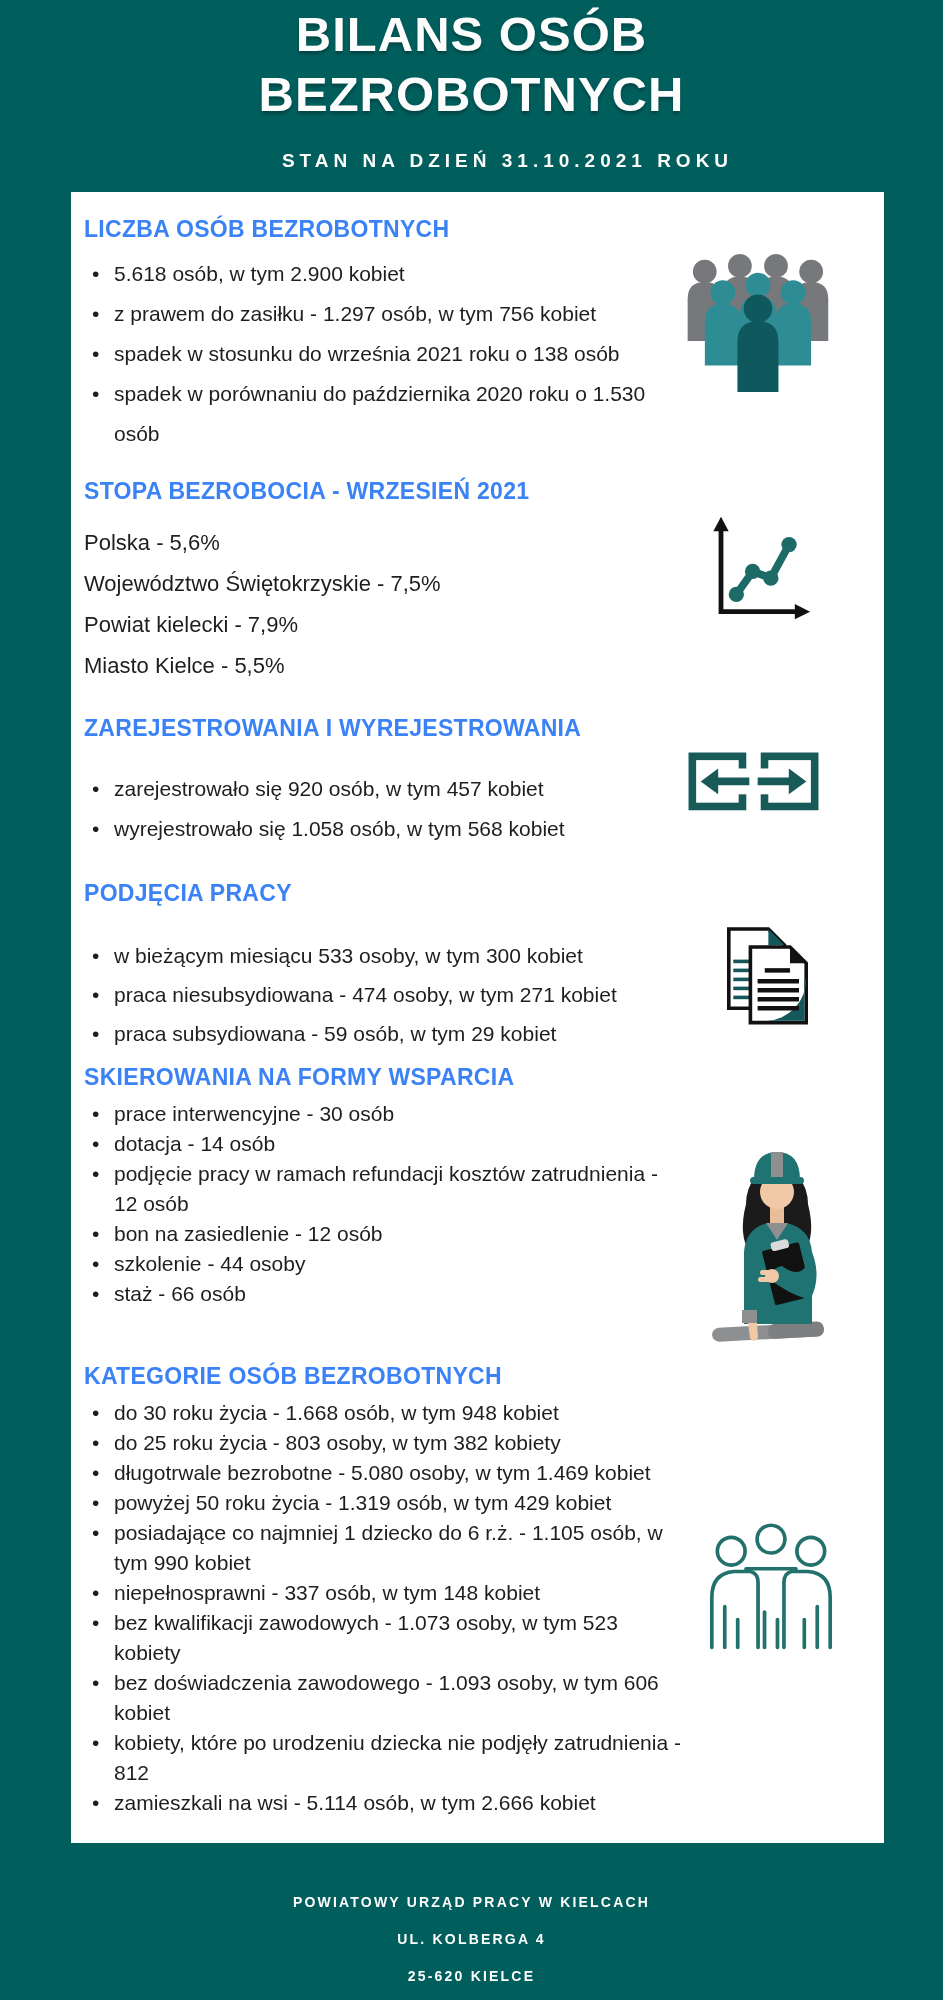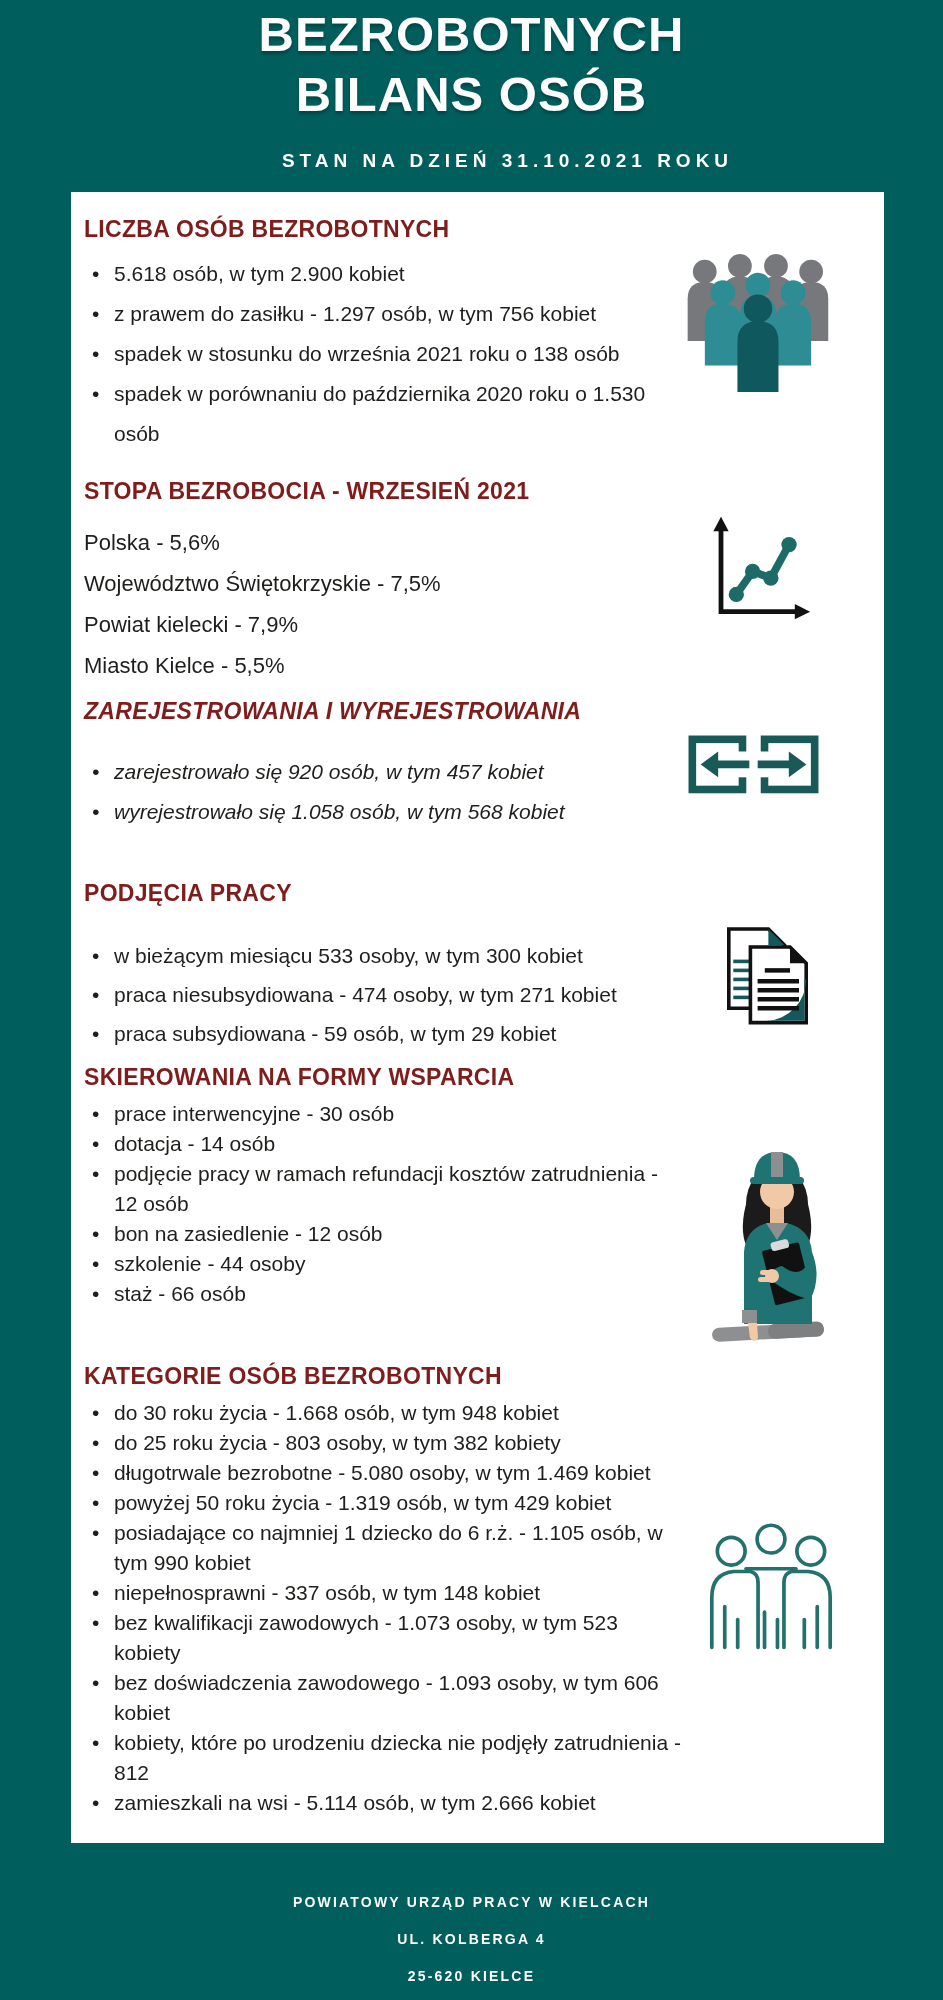--- a/index.html
+++ b/index.html
@@ -7,59 +7,59 @@
           font-family:"Liberation Sans",sans-serif;}
   
   .title{position:absolute;top:4px;left:0;width:100%;text-align:center;color:#FDFDFD;
          font-weight:bold;font-size:49px;line-height:60px;letter-spacing:1px;
          text-shadow:0 3px 3px rgba(0,0,0,.25);}
   .subtitle{position:absolute;top:150px;left:0;width:100%;text-align:center;color:#FDFDFD;
             font-weight:bold;font-size:19px;letter-spacing:5px;padding-left:36px;}
   
   .card{position:absolute;left:71px;top:192px;width:813px;height:1651px;background:#FFFFFF;}
   .section{position:absolute;left:13px;right:13px;}
-  .sec-title{color:#7f1d1d;font-size:23px;font-weight:bold;letter-spacing:.3px;
+  .sec-title{color:#3b82f6;font-size:23px;font-weight:bold;letter-spacing:.3px;
              line-height:30px;margin:0;}
   .sec-list{list-style:none;margin:0;padding:0;color:#1E1E1C;font-size:21px;}
   .sec-list li{position:relative;padding-left:30px;}
   .sec-list li::before{content:"\2022";position:absolute;left:8px;}
   .sec-list.plain li{padding-left:0;}
   .sec-list.plain li::before{content:none;}
   .sec-icon{position:absolute;}
   .sec-icon svg{display:block;width:100%;height:auto;}
   
   .sec-liczba{top:22px;}          .sec-liczba .sec-title{margin-bottom:10px;}
   .sec-liczba .sec-list{width:575px;line-height:40px;}
   .sec-liczba .sec-icon{top:32px;right:38px;width:152px;}
   .sec-stopa{top:284px;}          .sec-stopa .sec-title{margin-bottom:16px;}
   .sec-stopa .sec-list{width:620px;line-height:41px;font-size:22px;}
   .sec-stopa .sec-icon{top:36px;right:58px;width:115px;}
-  .sec-zarejestrowania{top:504px;font-style:italic;}.sec-zarejestrowania .sec-title{margin-bottom:26px;}
+  .sec-zarejestrowania{top:521px;}.sec-zarejestrowania .sec-title{margin-bottom:26px;}
   .sec-zarejestrowania .sec-list{width:640px;line-height:40px;}
   .sec-zarejestrowania .sec-icon{top:38px;right:51px;width:133px;}
   .sec-podjecia{top:686px;}       .sec-podjecia .sec-title{margin-bottom:28px;}
   .sec-podjecia .sec-list{width:640px;line-height:39px;}
   .sec-podjecia .sec-icon{top:42px;right:54px;width:99px;}
   .sec-skierowania{top:870px;}    .sec-skierowania .sec-title{margin-bottom:7px;}
   .sec-skierowania .sec-list{width:600px;line-height:30px;}
   .sec-skierowania .sec-icon{top:66px;right:26px;width:135px;}
   .sec-kategorie{top:1169px;}     .sec-kategorie .sec-title{margin-bottom:7px;}
   .sec-kategorie .sec-list{width:600px;line-height:30px;}
   .sec-kategorie .sec-icon{top:155px;right:26px;width:148px;}
   
   .footer{position:absolute;top:1884px;left:0;width:100%;text-align:center;color:#FDFDFD;
           font-weight:bold;font-size:14px;line-height:37px;letter-spacing:2.2px;}
 </style>
 </head>
 <body>
 
 <div class="poster">
   <div class="title">
+    <div>BILANS OSÓB</div>
     <div>BEZROBOTNYCH</div>
-    <div>BILANS OSÓB</div>
   </div>
   <div class="subtitle">STAN NA DZIEŃ 31.10.2021 ROKU</div>
 
   <div class="card" id="card">
   <section class="section sec-liczba">
     <h2 class="sec-title">LICZBA OSÓB BEZROBOTNYCH</h2>
     <ul class="sec-list">
           <li>5.618 osób, w tym 2.900 kobiet</li>
           <li>z prawem do zasiłku - 1.297 osób, w tym 756 kobiet</li>
           <li>spadek w stosunku do września 2021 roku o 138 osób</li>

